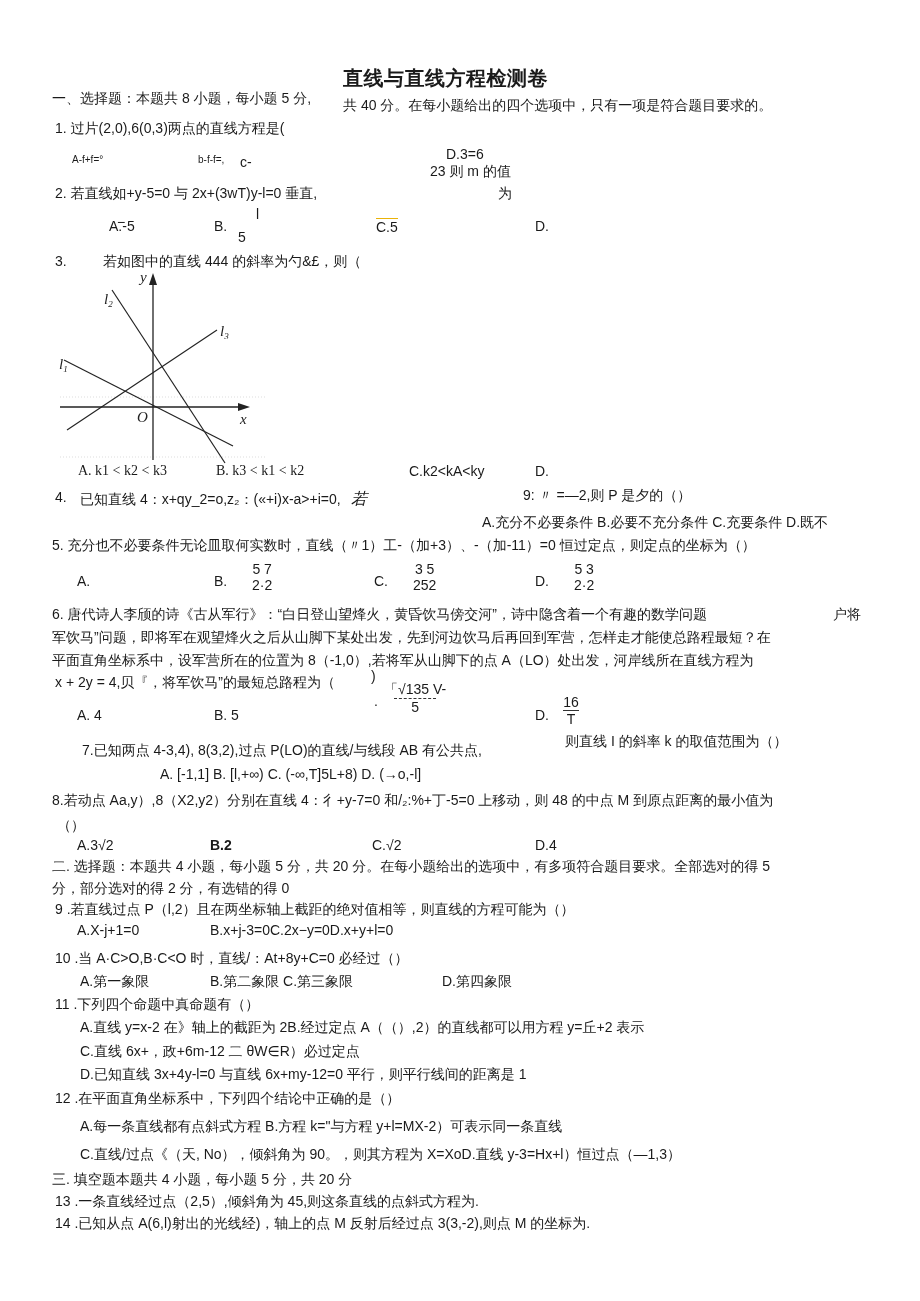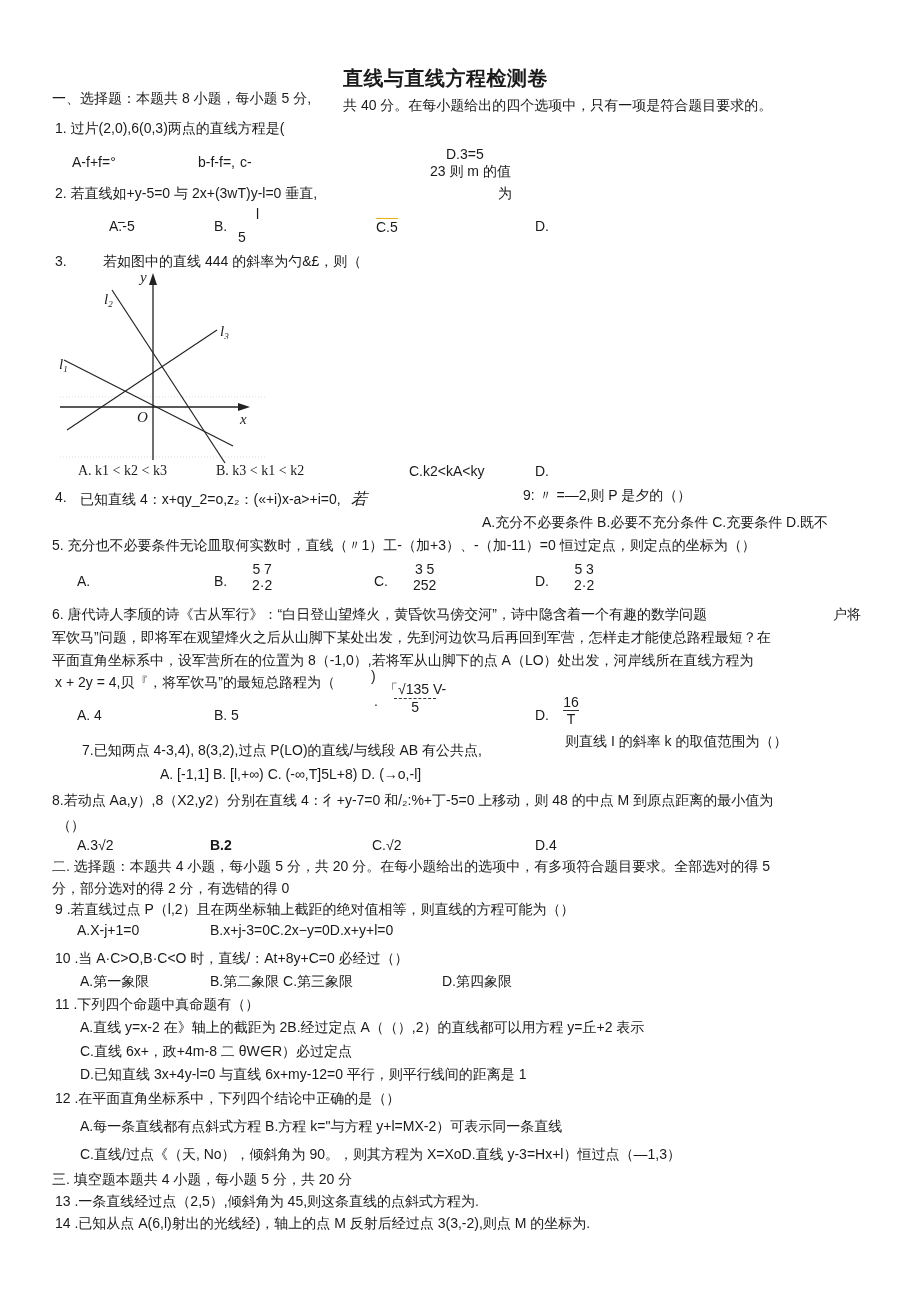--- a/index.html
+++ b/index.html
@@ -2,41 +2,41 @@
 <html><head>
 <meta charset="utf-8">
 <style>
   html, body { margin:0; padding:0; background:#ffffff; }
   body { width:920px; height:1301px; position:relative; overflow:hidden;
          font-family:"Liberation Sans","DejaVu Sans",sans-serif; color:#1a1a1a; font-size:14px; }
   .abs { position:absolute; white-space:nowrap; line-height:1.2; }
   .title { font-size:20px; font-weight:bold; letter-spacing:0.5px; }
   .ser { font-family:"Liberation Serif","DejaVu Serif",serif;text-align:center; }
   .ital { font-style:italic; font-family:"Liberation Serif","DejaVu Serif",serif; }
-  .small { font-size:14px; }
+  .small { font-size:10px; }
   .frac { text-align:center; line-height:1.15; }
   .frac .num { display:block; }
   .frac .den { display:block; }
   .dash { border-top:1px dashed #333; display:block; width:42px; margin:1px auto 0; }
   .bar { border-top:1px solid #333; display:block; width:12px; margin:0 auto; }
   svg text { font-family:"Liberation Serif","DejaVu Serif",serif; }
 </style>
 </head>
 <body>
 
 <div class="abs title" style="left:343px; top:66px;">直线与直线方程检测卷</div>
 
 <div class="abs" style="left:52px; top:90px;">一、选择题：本题共 8 小题，每小题 5 分,</div>
 <div class="abs" style="left:343px; top:97px;">共 40 分。在每小题给出的四个选项中，只有一项是符合题目要求的。</div>
 
 <div class="abs" style="left:55px; top:120px;">1. 过片(2,0),6(0,3)两点的直线方程是(</div>
 <div class="abs small" style="left:72px; top:154px;">A-f+f=°</div>
 <div class="abs small" style="left:198px; top:154px;">b-f-f=,</div>
 <div class="abs" style="left:240px; top:154px;">c-</div>
-<div class="abs" style="left:446px; top:146px;">D.3=5</div>
+<div class="abs" style="left:446px; top:146px;">D.3=6</div>
 <div class="abs" style="left:430px; top:163px;">23 则 m 的值</div>
 
 <div class="abs" style="left:55px; top:185px;">2.  若直线如+y-5=0 与 2x+(3wT)y-l=0 垂直,</div>
 <div class="abs" style="left:498px; top:185px;">为</div>
 <div class="abs" style="left:77px; top:218px;margin-left:32px;">A.-5</div>
 <div class="abs" style="left:117px; top:214px;">−</div>
 <div class="abs" style="left:214px; top:218px;">B.</div>
 <div class="abs" style="left:256px; top:206px;">l</div>
 <div class="abs" style="left:238px; top:229px;">5</div>
 <div class="abs" style="left:376px; top:218px; border-top:1px solid #eab308; padding-top:0;">C.5</div>
@@ -137,21 +137,21 @@
 <div class="abs" style="left:77px; top:922px;">A.X-j+1=0</div>
 <div class="abs" style="left:210px; top:922px;">B.x+j-3=0C.2x−y=0D.x+y+l=0</div>
 
 <div class="abs" style="left:55px; top:950px;">10  .当 A·C&gt;O,B·C&lt;O 时，直线/：At+8y+C=0 必经过（）</div>
 <div class="abs" style="left:80px; top:973px;">A.第一象限</div>
 <div class="abs" style="left:210px; top:973px;">B.第二象限 C.第三象限</div>
 <div class="abs" style="left:442px; top:973px;">D.第四象限</div>
 
 <div class="abs" style="left:55px; top:996px;">11  .下列四个命题中真命题有（）</div>
 <div class="abs" style="left:80px; top:1019px;">A.直线 y=x-2 在》轴上的截距为 2B.经过定点 A（（）,2）的直线都可以用方程 y=丘+2 表示</div>
-<div class="abs" style="left:80px; top:1043px;">C.直线 6x+，政+4m-8 二 θW∈R）必过定点</div>
+<div class="abs" style="left:80px; top:1043px;">C.直线 6x+，政+6m-12 二 θW∈R）必过定点</div>
 <div class="abs" style="left:80px; top:1066px;">D.已知直线 3x+4y-l=0 与直线 6x+my-12=0 平行，则平行线间的距离是 1</div>
 
 <div class="abs" style="left:55px; top:1090px;">12  .在平面直角坐标系中，下列四个结论中正确的是（）</div>
 <div class="abs" style="left:80px; top:1118px;">A.每一条直线都有点斜式方程 B.方程 k="与方程 y+l=MX-2）可表示同一条直线</div>
 <div class="abs" style="left:80px; top:1146px;">C.直线/过点《（天, No），倾斜角为 90。，则其方程为 X=XoD.直线 y-3=Hx+l）恒过点（—1,3）</div>
 
 <div class="abs" style="left:52px; top:1171px;">三. 填空题本题共 4 小题，每小题 5 分，共 20 分</div>
 
 <div class="abs" style="left:55px; top:1193px;">13  .一条直线经过点（2,5）,倾斜角为 45,则这条直线的点斜式方程为.</div>
 

